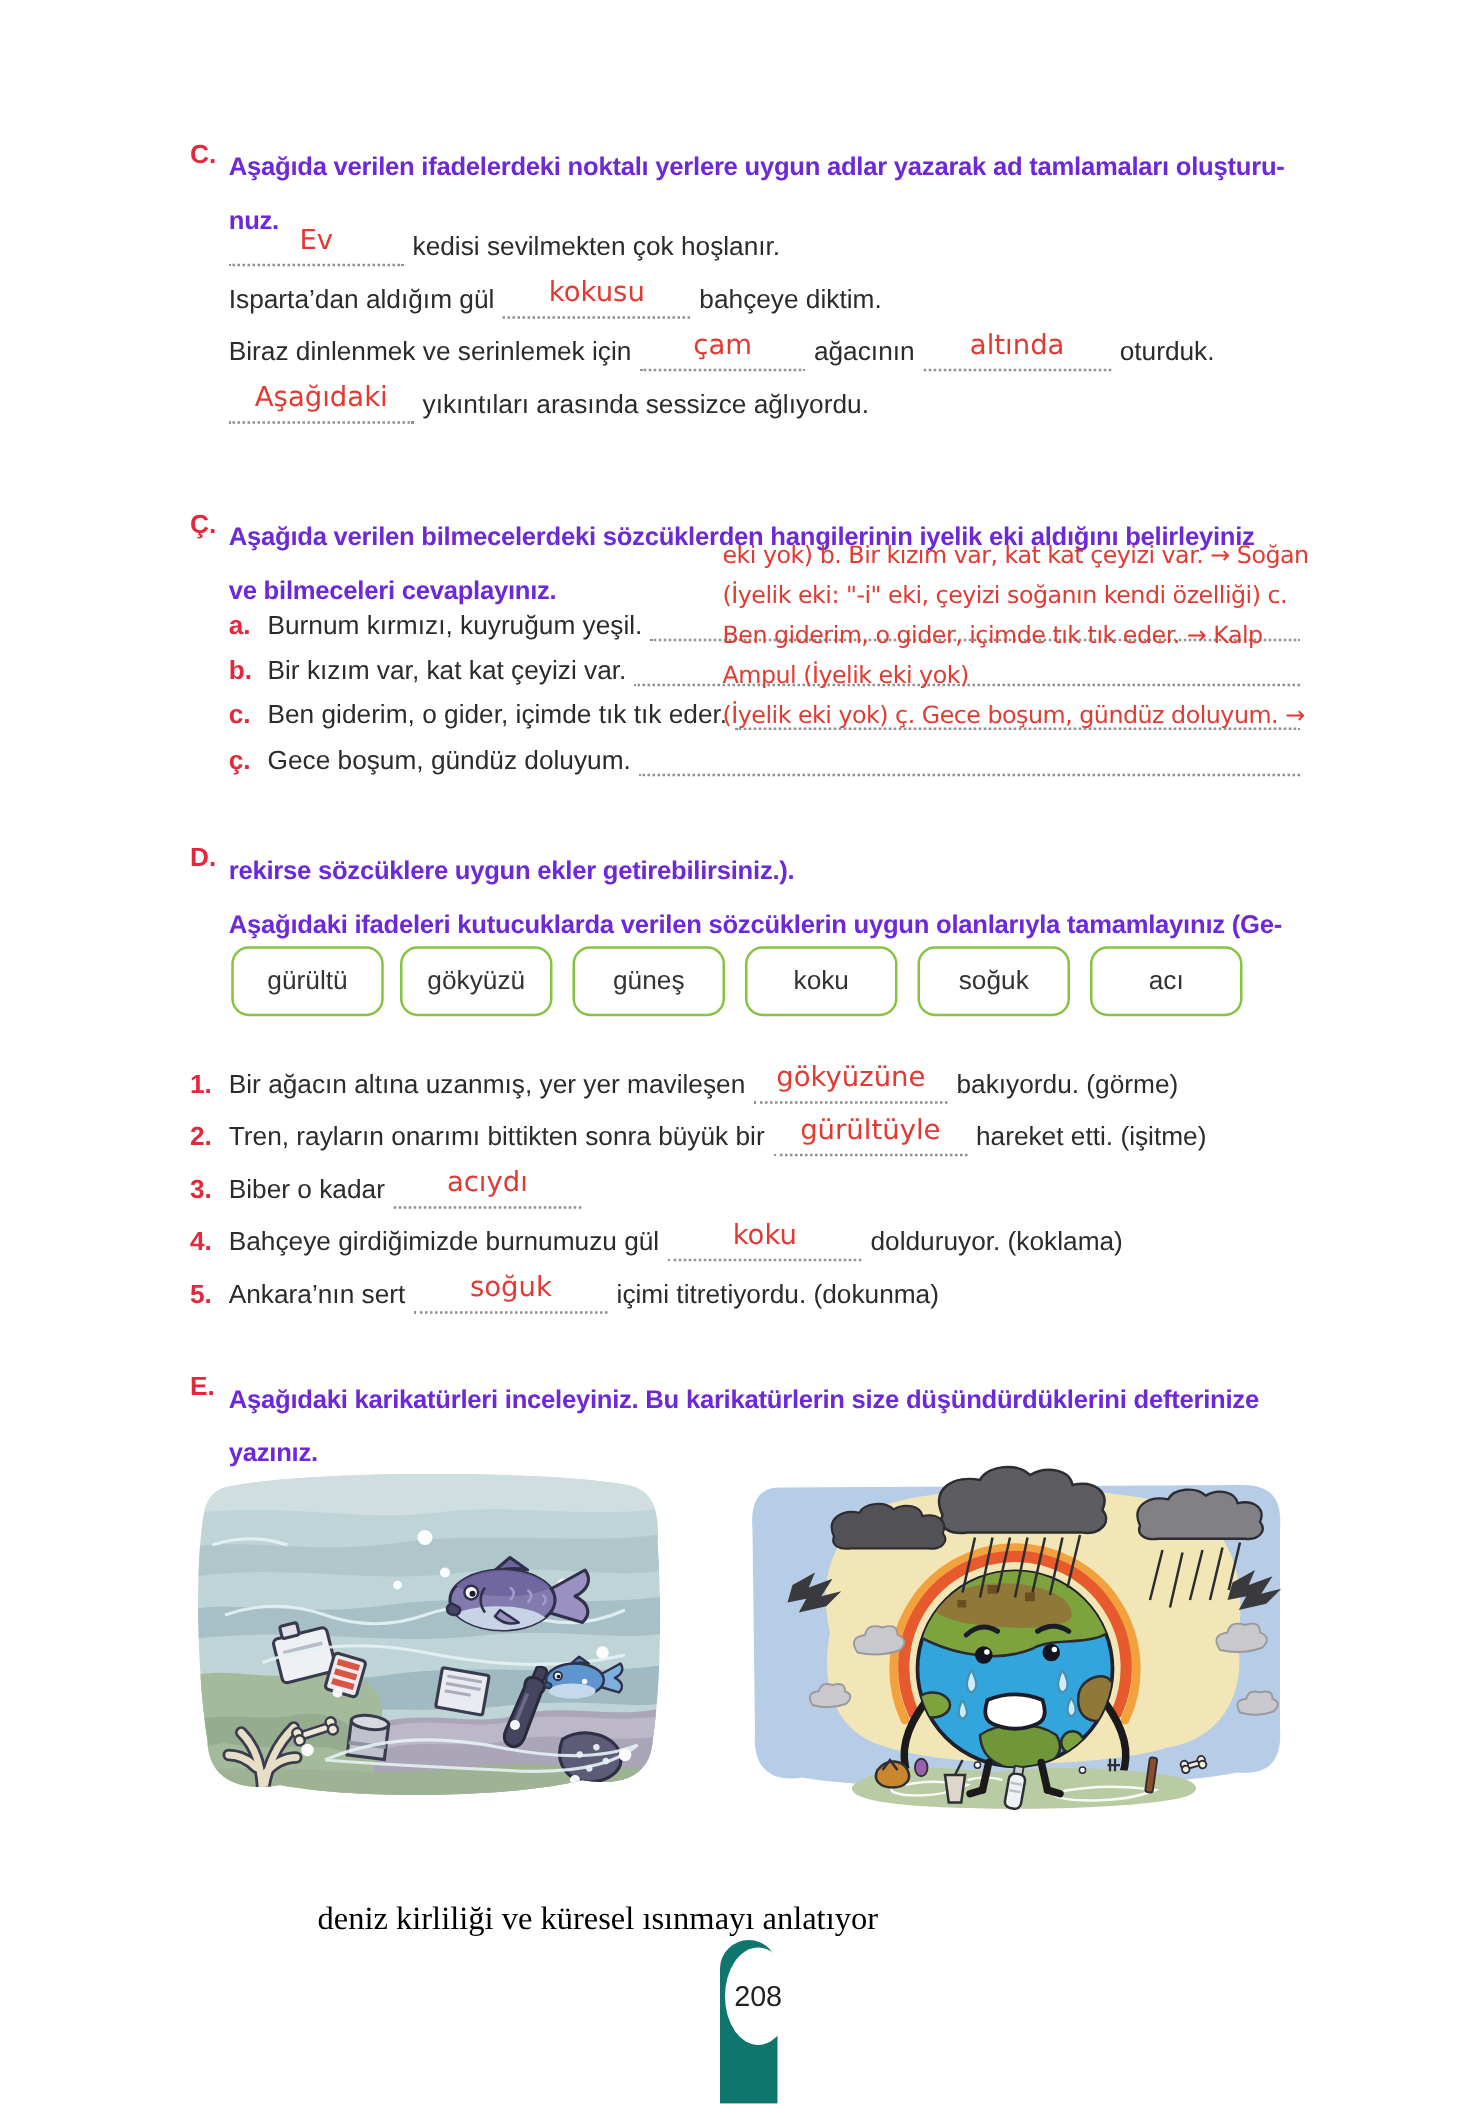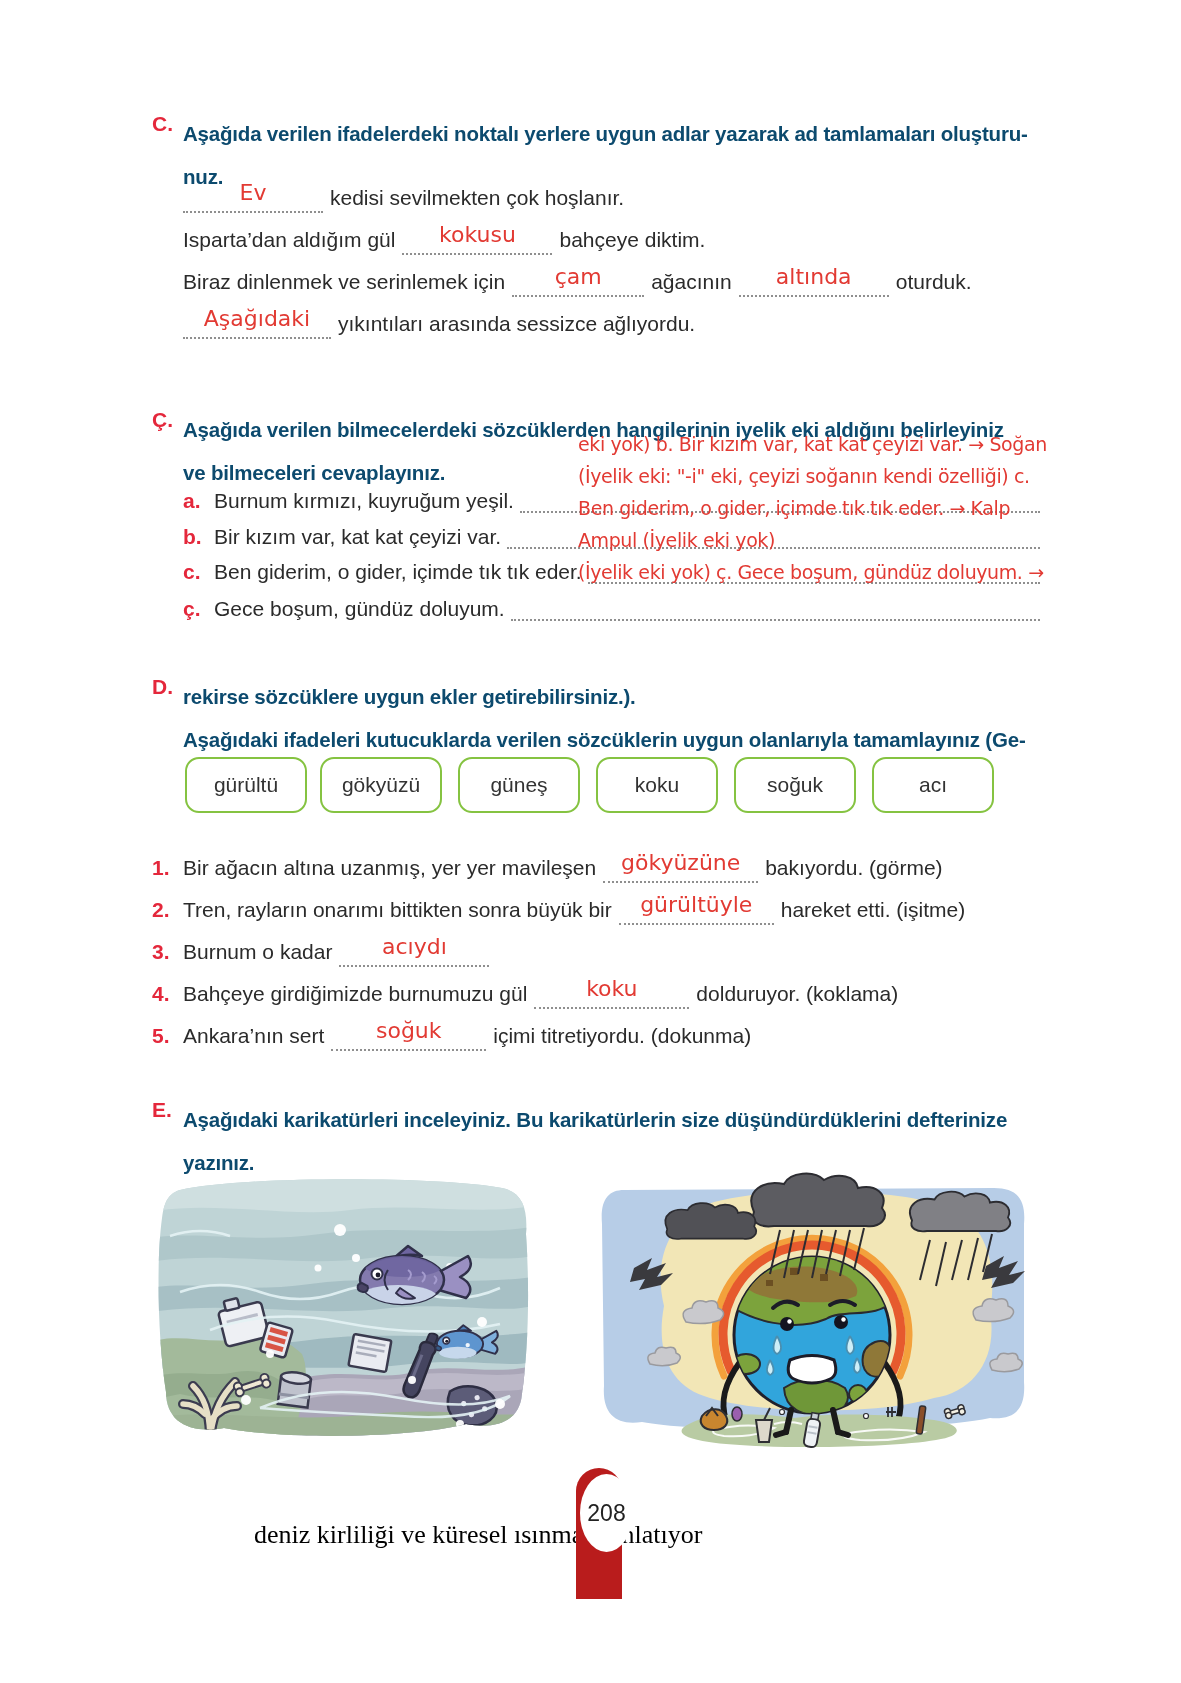--- a/index.html
+++ b/index.html
@@ -1,39 +1,39 @@
 <!DOCTYPE html>
 <html><head>
 <meta charset="utf-8">
 <style>
   html,body{margin:0;padding:0;background:#ffffff;}
   .page{position:relative;width:1181px;height:1683px;background:#fff;overflow:hidden;
         font-family:"Liberation Sans",sans-serif;color:#2b2b2b;}
   .letter{position:absolute;left:152px;font-weight:bold;font-size:21px;color:#e4273b;}
   .heading{position:absolute;left:183px;width:860px;font-weight:bold;font-size:20.5px;
-           line-height:43px;letter-spacing:-0.2px;color:#0c4a6e;white-space:nowrap;}
+           line-height:43px;letter-spacing:-0.2px;color:#6d28d9;white-space:nowrap;}
   .row{position:absolute;display:flex;align-items:flex-end;font-size:21px;line-height:30px;
        white-space:nowrap;}
   .blank{display:inline-block;position:relative;height:5px;border-bottom:2px dotted #8f8f8f;
          margin:0 7px;flex:none;}
   .blank .ans{position:absolute;left:50%;transform:translateX(-50%);bottom:3px;color:#e23a33;
               font-family:"DejaVu Sans",sans-serif;font-size:22px;white-space:nowrap;}
   .ilabel{color:#e4273b;font-weight:bold;width:31px;flex:none;}
   .dots{flex:1;height:5px;border-bottom:2px dotted #8f8f8f;margin-left:6px;align-self:flex-end;
         margin-bottom:3px;}
   .redblock{position:absolute;left:578px;top:428px;color:#e23a33;z-index:2;
             font-family:"DejaVu Sans",sans-serif;font-size:19px;line-height:32px;
             letter-spacing:-0.4px;white-space:nowrap;}
   .wordbox{position:absolute;top:757px;height:52px;width:118px;border:2px solid #85c341;
            border-radius:14px;background:#fff;display:flex;align-items:center;
            justify-content:center;font-size:21px;color:#333;}
   .cartoon{position:absolute;top:1172px;}
   .caption{position:absolute;left:254px;top:1520px;font-size:26px;color:#000000;
            font-family:Liberation Serif, serif;}
-  .ribbon{position:absolute;left:576px;top:1468px;width:46px;height:131px;background:#b91c1c;
+  .ribbon{position:absolute;left:576px;top:1552px;width:46px;height:131px;background:#0f766e;
           border-radius:30px 30px 0 0;}
   .pagenum{position:absolute;left:4px;top:6px;width:53px;height:78px;background:#fff;
            border-radius:50%;display:flex;align-items:center;justify-content:center;
            font-size:23px;color:#222;}
 </style>
 </head>
 <body>
 
 <div class="page">
 
@@ -133,21 +133,21 @@
   <div class="row" style="left:152px;top:895px">
     <span class="ilabel">2.</span>
     <span>Tren, rayların onarımı bittikten sonra büyük bir</span>
     <span class="blank" style="width:155px">
         <span class="ans">gürültüyle</span>
       </span>
     <span>hareket etti. (işitme)</span>
   </div>
   <div class="row" style="left:152px;top:937px">
     <span class="ilabel">3.</span>
-    <span>Burnum o kadar</span>
+    <span>Biber o kadar</span>
     <span class="blank" style="width:150px">
         <span class="ans">acıydı</span>
       </span>
   </div>
   <div class="row" style="left:152px;top:979px">
     <span class="ilabel">4.</span>
     <span>Bahçeye girdiğimizde burnumuzu gül</span>
     <span class="blank" style="width:155px">
         <span class="ans">koku</span>
       </span>

